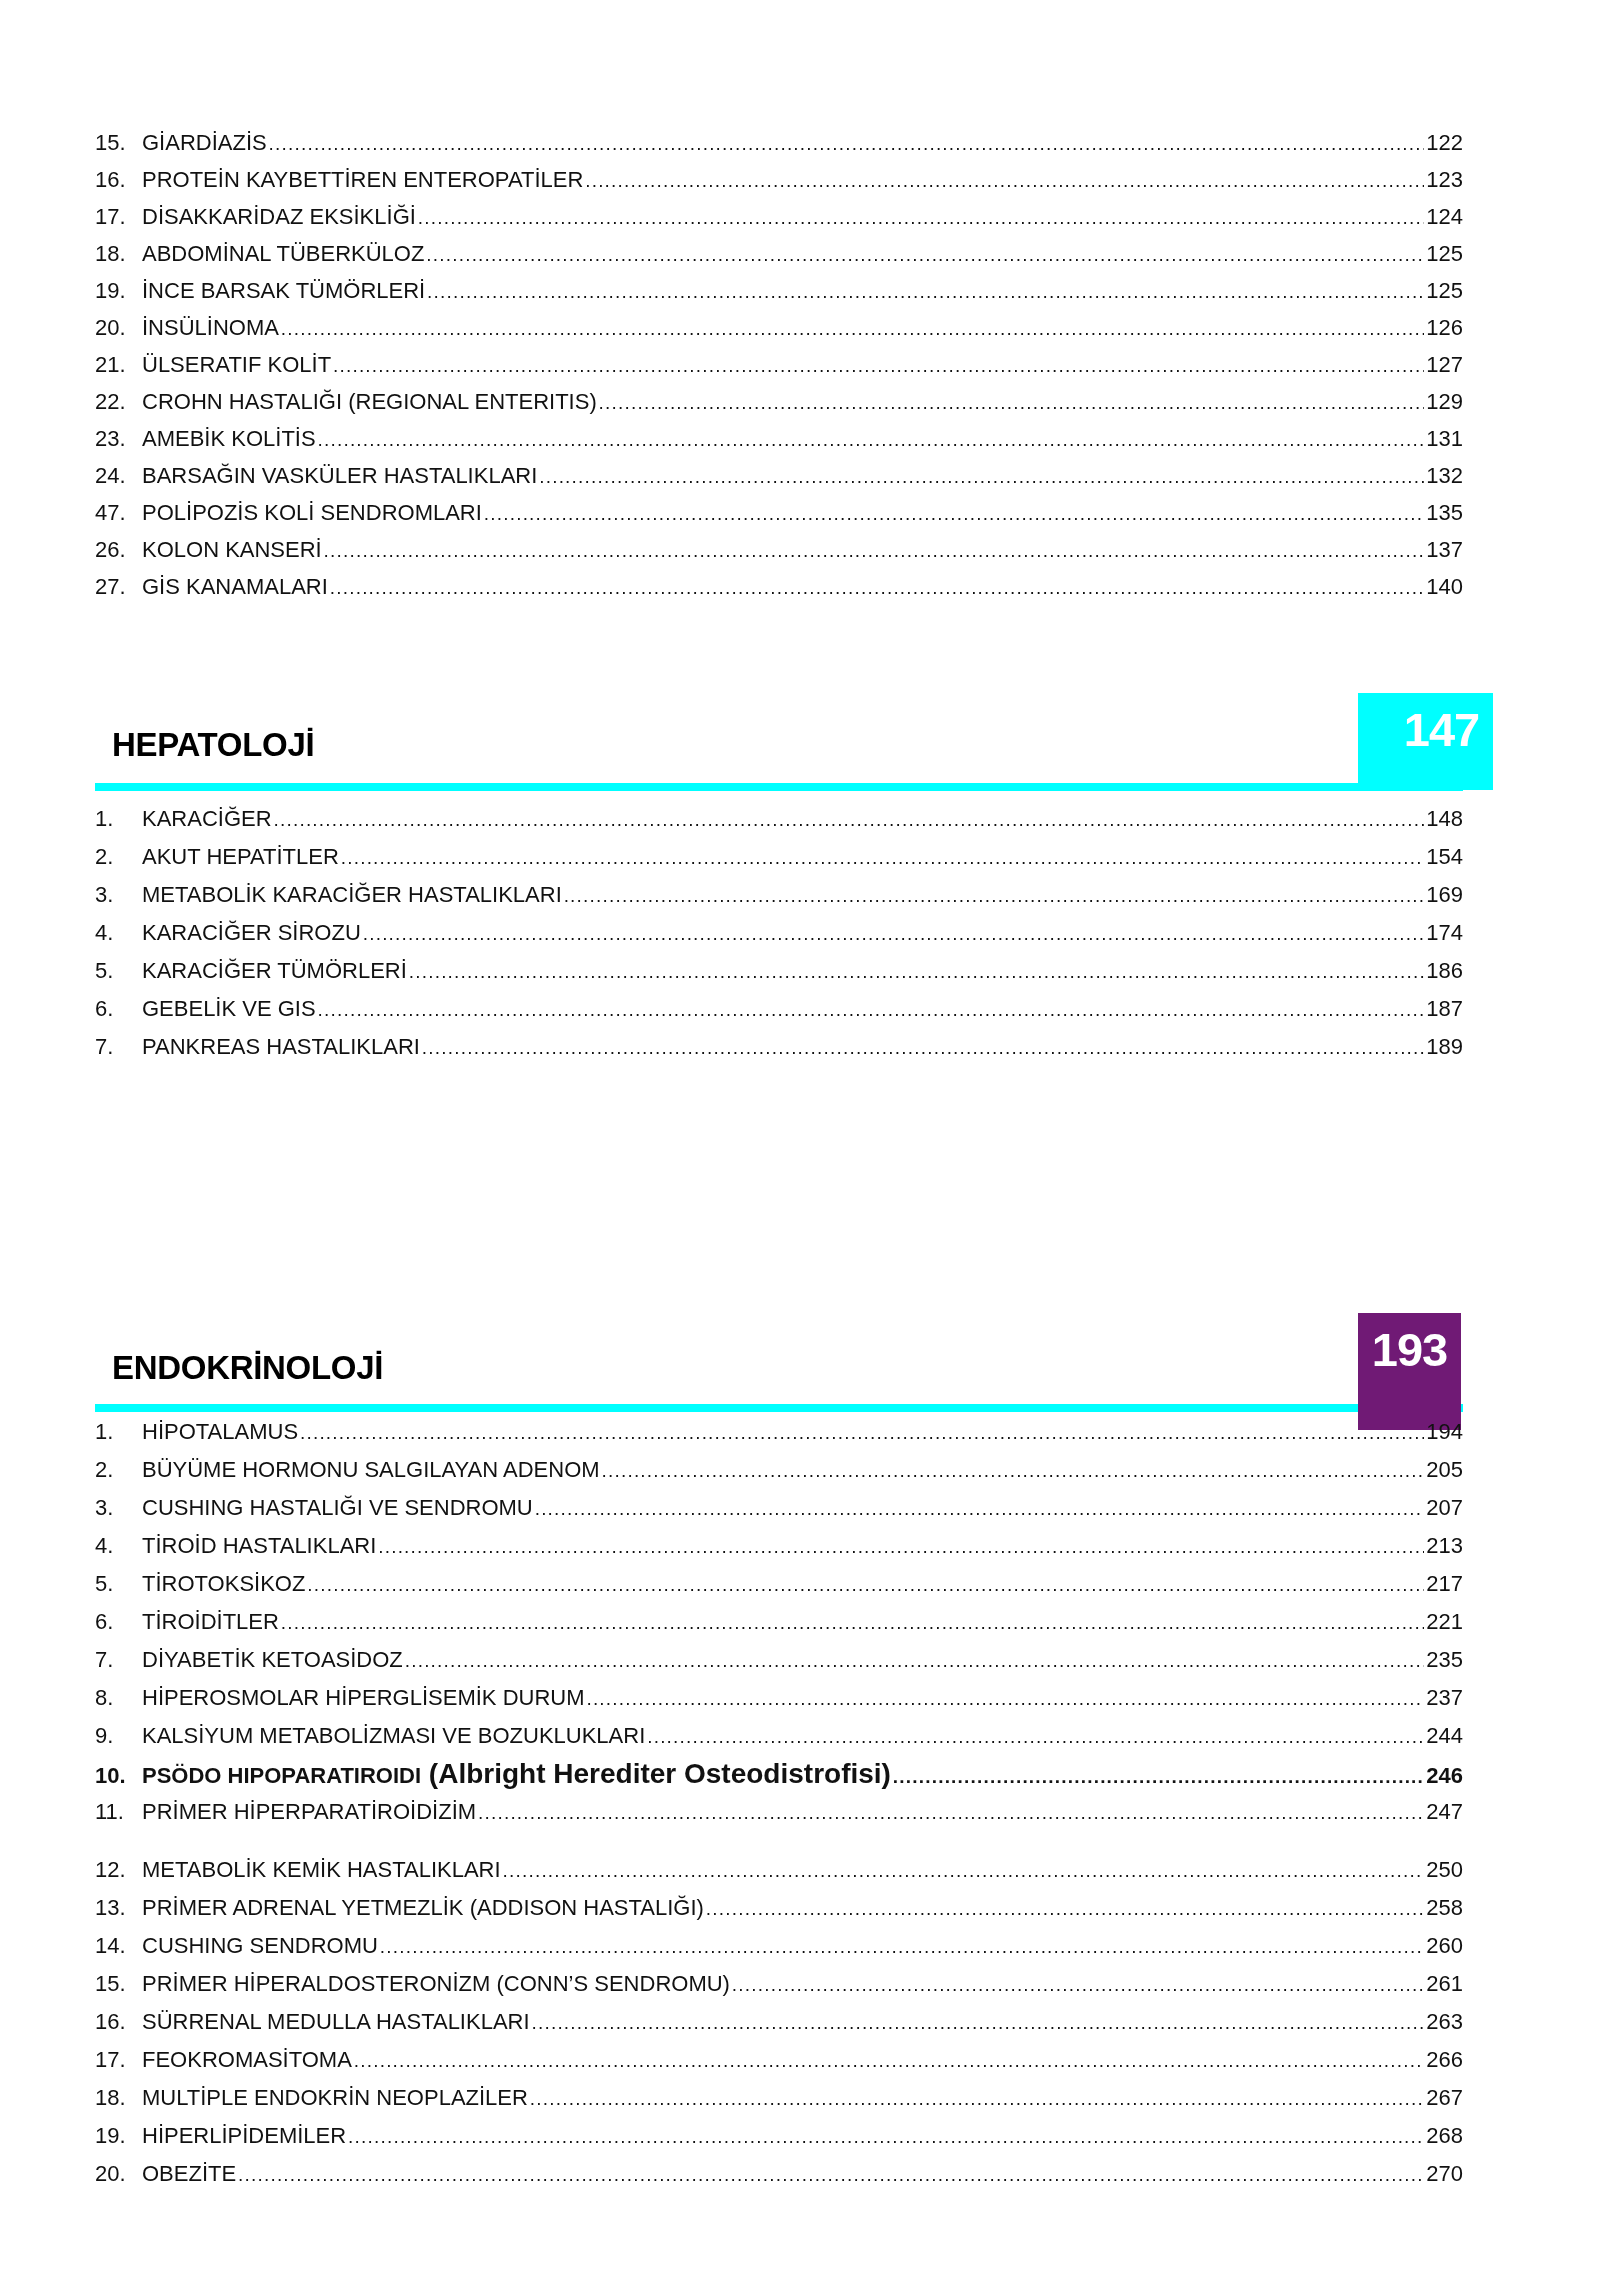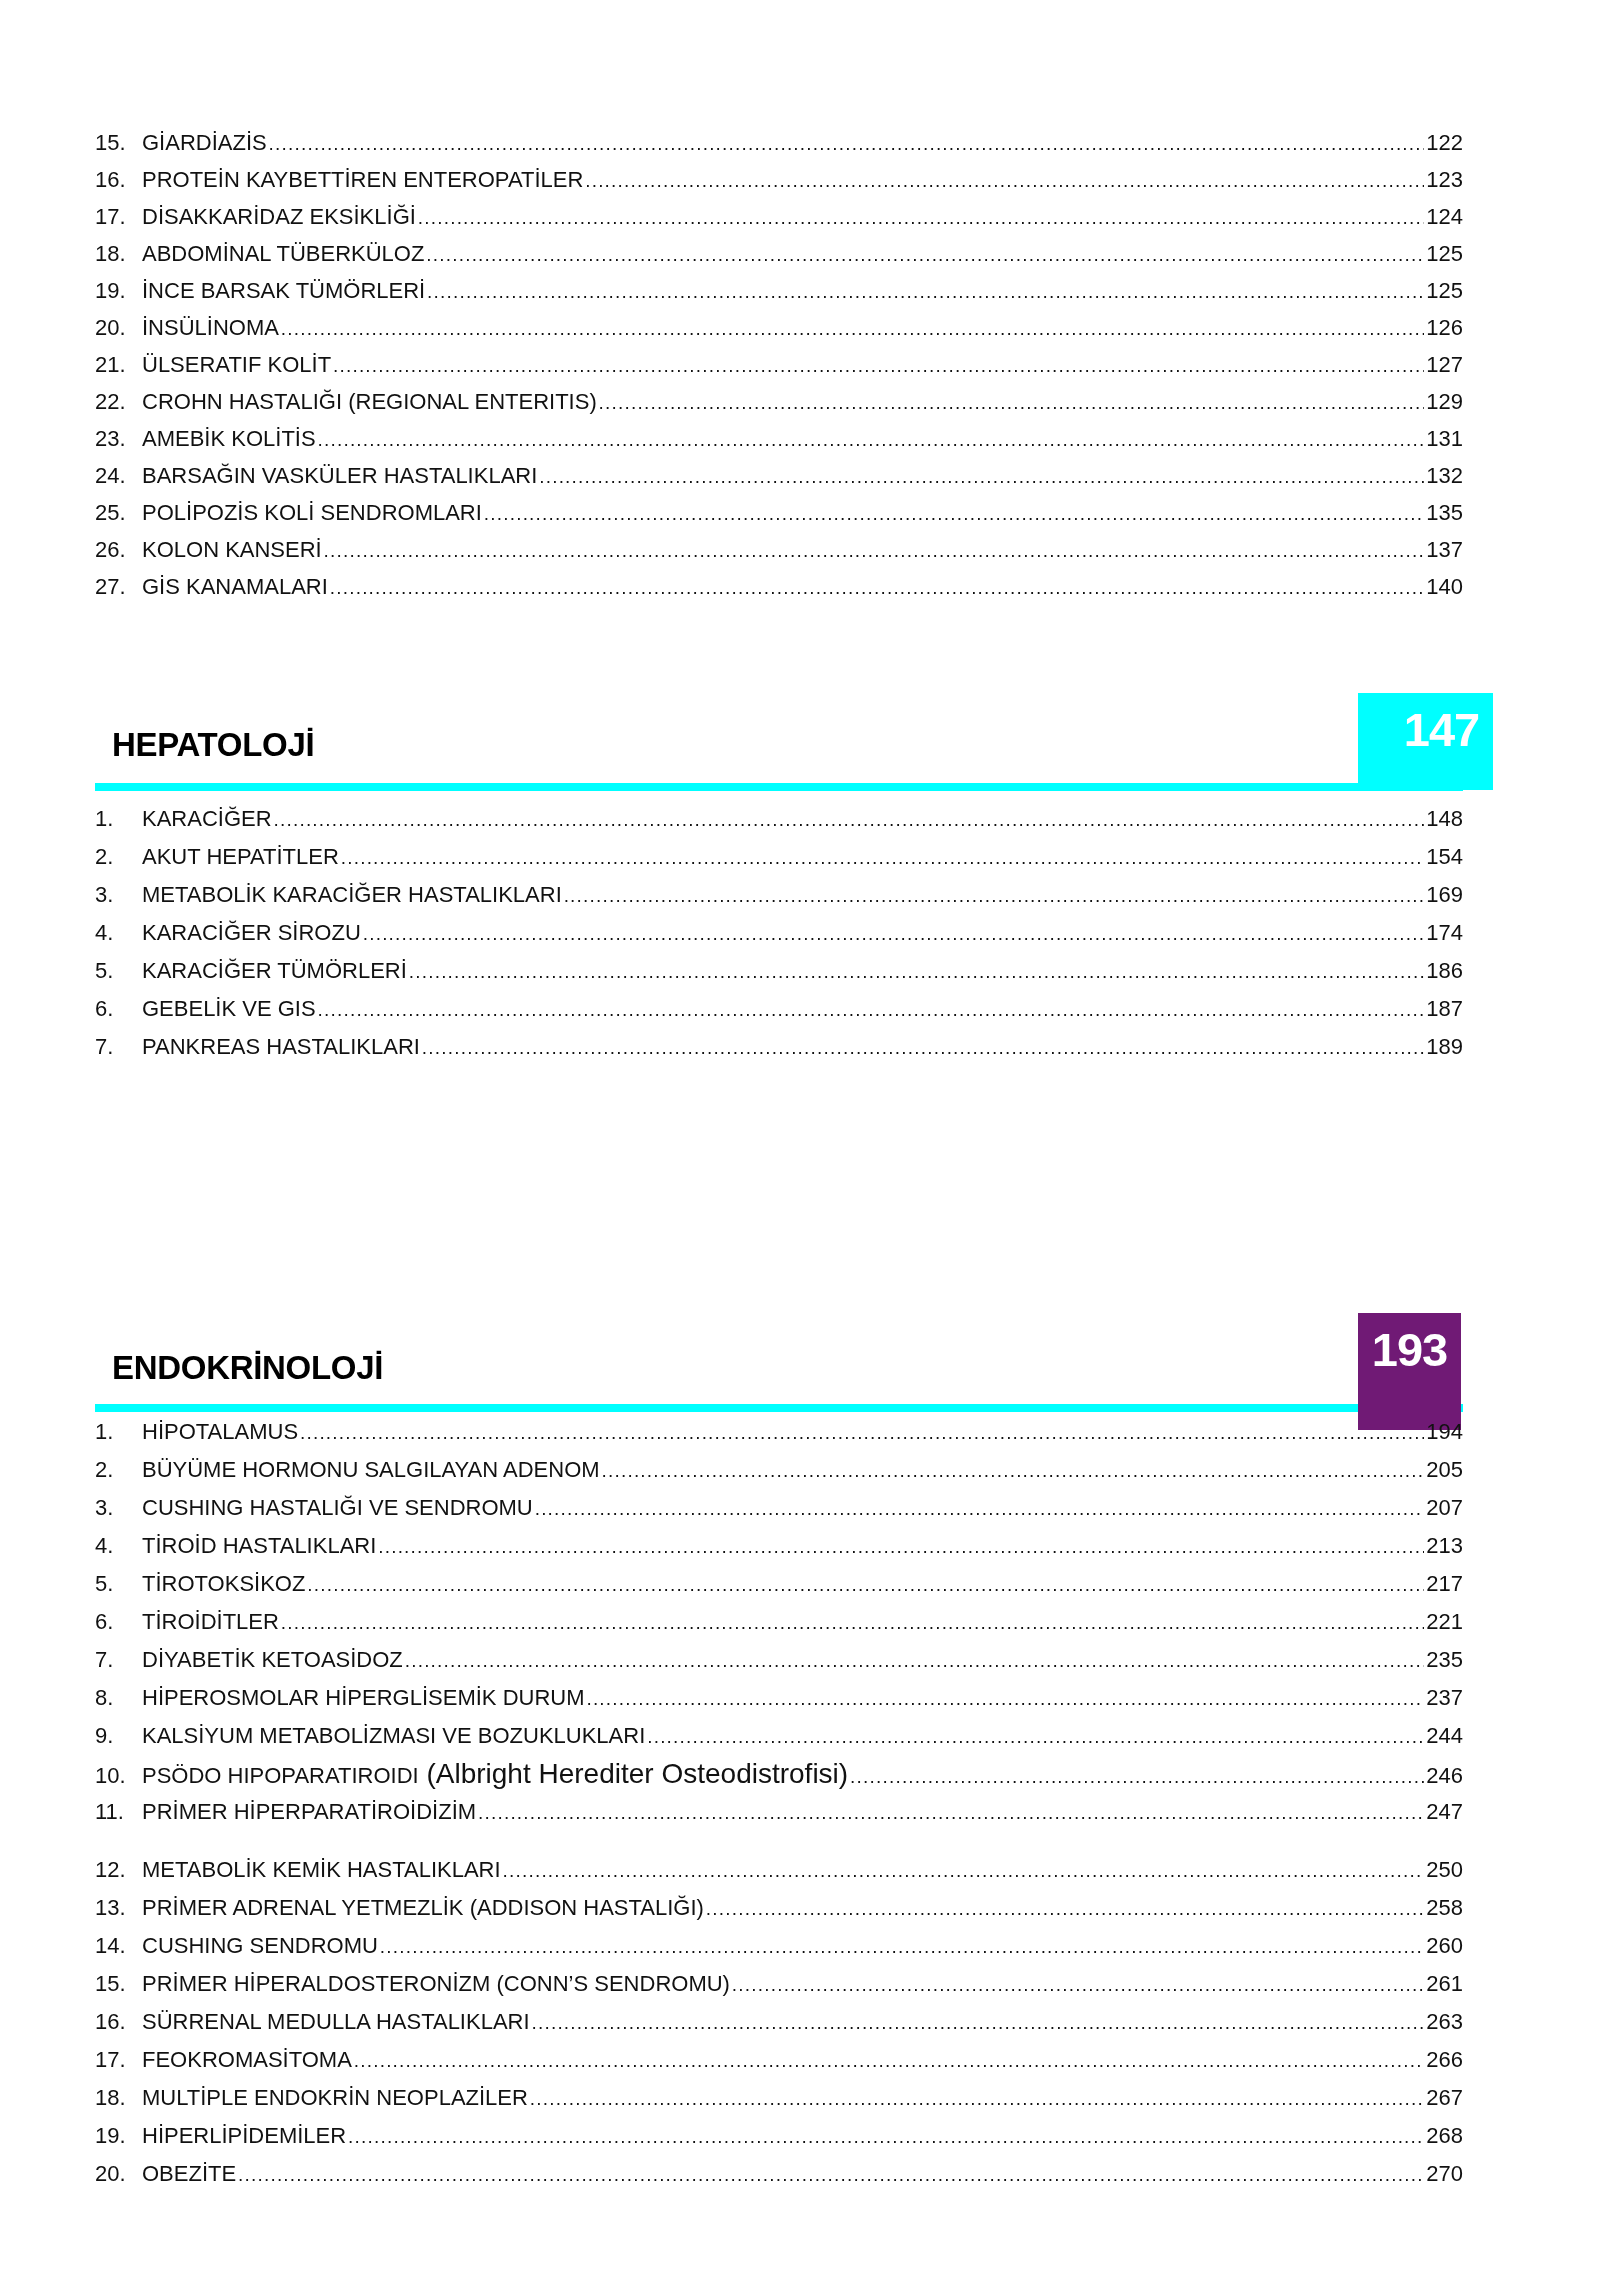--- a/index.html
+++ b/index.html
@@ -95,21 +95,21 @@
       <span class="leader"></span>
       <span class="page">131</span>
     </li>
     <li class="toc-row">
       <span class="num">24.</span>
       <span class="title"><span>BARSAĞIN VASKÜLER HASTALIKLARI</span></span>
       <span class="leader"></span>
       <span class="page">132</span>
     </li>
     <li class="toc-row">
-      <span class="num">25.</span>
+      <span class="num">47.</span>
       <span class="title"><span>POLİPOZİS KOLİ SENDROMLARI</span></span>
       <span class="leader"></span>
       <span class="page">135</span>
     </li>
     <li class="toc-row">
       <span class="num">26.</span>
       <span class="title"><span>KOLON KANSERİ</span></span>
       <span class="leader"></span>
       <span class="page">137</span>
     </li>
@@ -228,21 +228,21 @@
       <span class="title"><span>HİPEROSMOLAR  HİPERGLİSEMİK  DURUM</span></span>
       <span class="leader"></span>
       <span class="page">237</span>
     </li>
     <li class="toc-row" style="height: 38px; line-height: 38px;">
       <span class="num">9.</span>
       <span class="title"><span>KALSİYUM METABOLİZMASI VE BOZUKLUKLARI</span></span>
       <span class="leader"></span>
       <span class="page">244</span>
     </li>
-    <li class="toc-row" style="height: 38px; line-height: 38px;">
+    <li class="toc-row" style="height: 38px; line-height: 38px; font-weight: bold;">
       <span class="num">10.</span>
       <span class="title"><span>PSÖDO HIPOPARATIROIDI</span><span class="sub"> (Albright Herediter Osteodistrofisi)</span></span>
       <span class="leader"></span>
       <span class="page">246</span>
     </li>
     <li class="toc-row" style="height: 38px; line-height: 38px;">
       <span class="num">11.</span>
       <span class="title"><span>PRİMER HİPERPARATİROİDİZİM</span></span>
       <span class="leader"></span>
       <span class="page">247</span>

